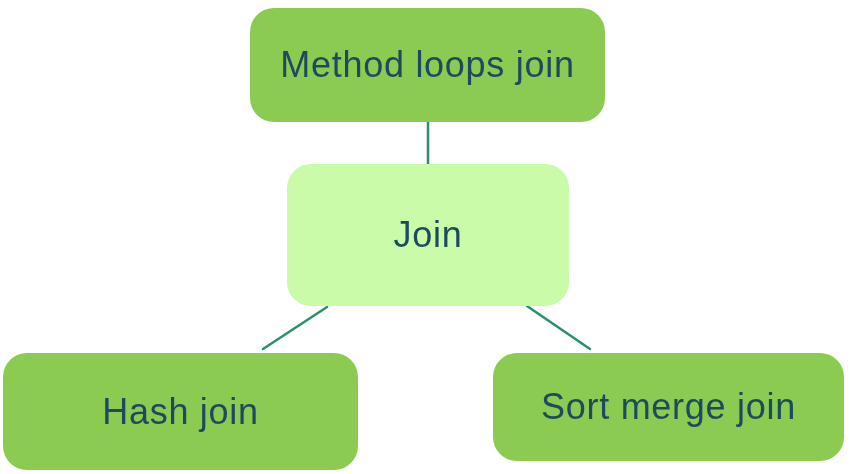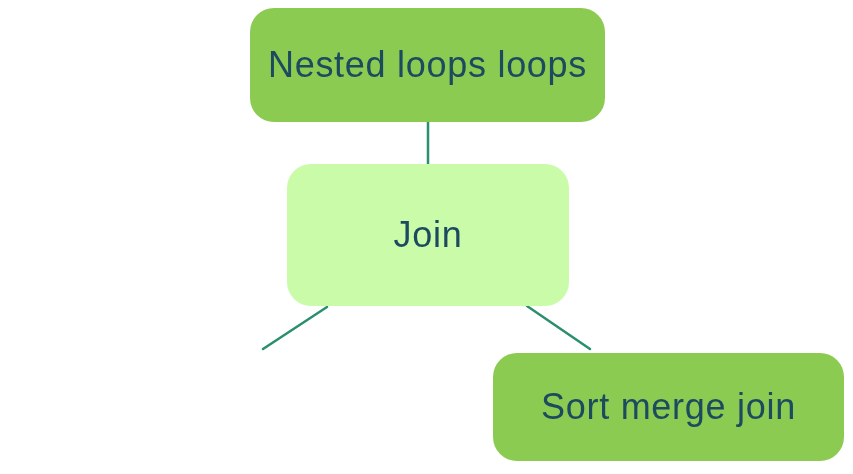--- a/index.html
+++ b/index.html
@@ -58,25 +58,28 @@
 
 <div class="diagram">
 
   <svg class="connectors" viewBox="0 0 853 474" xmlns="http://www.w3.org/2000/svg">
     <line class="connector" x1="428" y1="121" x2="428" y2="165"></line>
     <line class="connector" x1="327" y1="307" x2="263" y2="349"></line>
     <line class="connector" x1="527" y1="306" x2="590" y2="349"></line>
   </svg>
 
   <div class="node child node-top">
-    <span>Nested loops loops</span>
+    <span>Method loops join</span>
   </div>
 
   <div class="node root node-root">
     <span>Join</span>
   </div>
 
+  <div class="node child node-bottomleft">
+    <span>Hash join</span>
+  </div>
 
   <div class="node child node-bottomright">
     <span>Sort merge join</span>
   </div>
 
 </div>
 
 </body></html>

